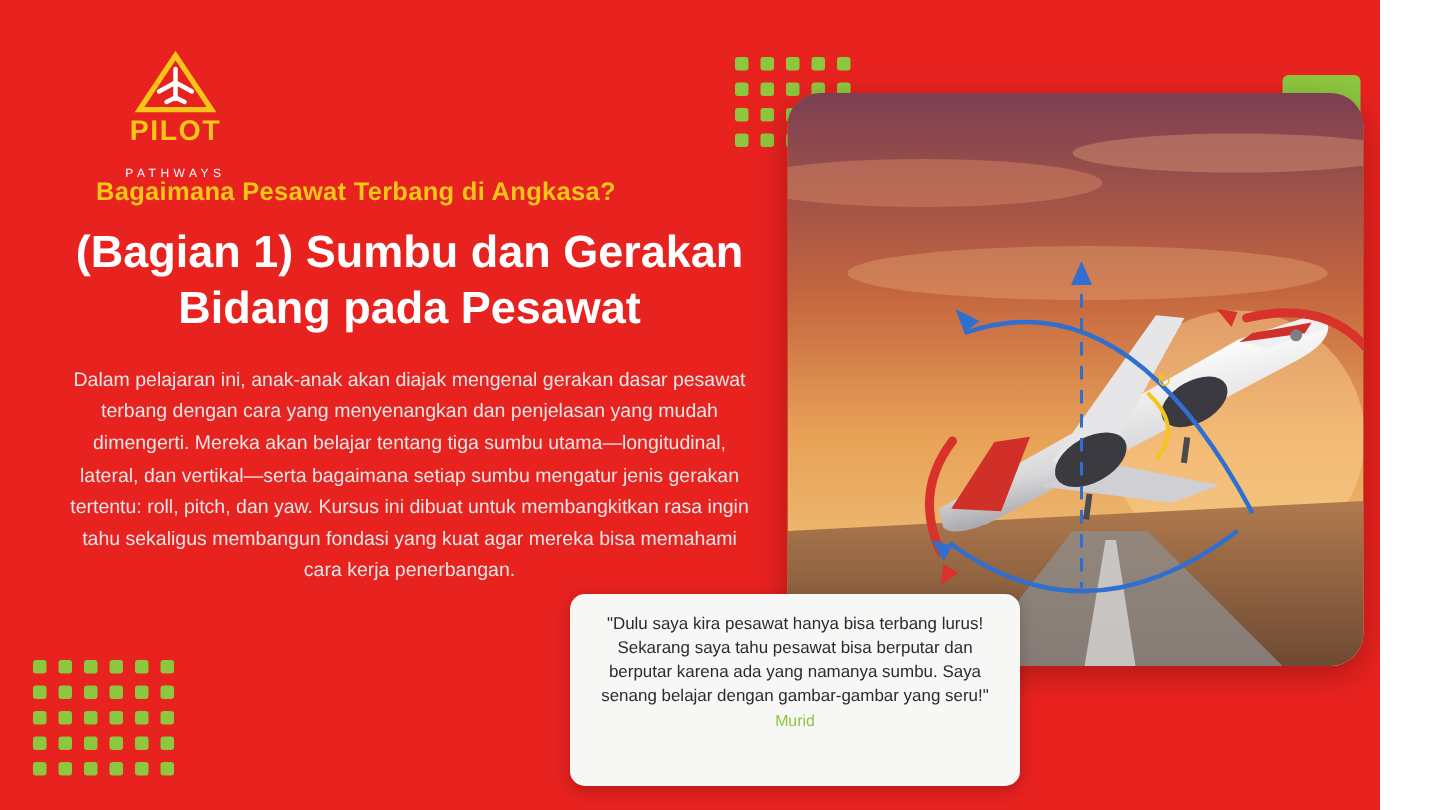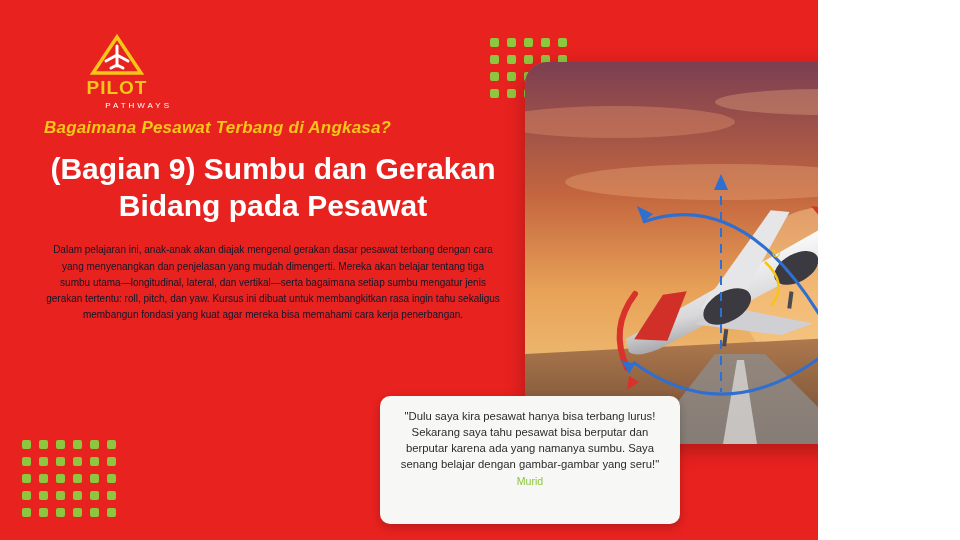--- a/index.html
+++ b/index.html
@@ -3,21 +3,21 @@
 <meta charset="utf-8">
 <style>
   * { box-sizing: border-box; margin: 0; padding: 0; }
   html, body {
     width: 960px; height: 540px;
     overflow: hidden;
     font-family: "Liberation Sans", sans-serif;
   }
   .slide {
     position: relative;
-    width: 818px; height: 540px;
+    width: 920px; height: 540px;
     background: #e8221f;
     overflow: hidden;
   }
 
   
   .dot-grid { position: absolute; display: grid; gap: 8px; }
   .dot-grid .dot { width: 9px; height: 9px; border-radius: 2px; background: #8dc63f; }
   .dots-top { top: 38px; left: 490px; grid-template-columns: repeat(5, 9px); }
   .dots-bottom { top: 440px; left: 22px; grid-template-columns: repeat(6, 9px); }
 
@@ -31,38 +31,38 @@
     position: absolute; top: 34px; left: 62px;
     width: 110px; text-align: center;
   }
   .logo-mark { position: relative; height: 42px; }
   .logo-mark svg { display: block; margin: 0 auto; }
   .logo-word {
     color: #f5c518; font-weight: bold; font-size: 19px;
     letter-spacing: 1px; line-height: 1.1; margin-top: 2px;
   }
   .logo-sub {
-    color: #ffffff; font-size: 8px; letter-spacing: 3px; margin-top: 2px; text-align: right;
+    color: #ffffff; font-size: 8px; letter-spacing: 3px; margin-top: 12px;
   }
 
   
   .left-col {
     position: absolute; top: 118px; left: 28px; width: 490px;
   }
   .eyebrow {
     color: #f5c518; font-weight: bold; font-size: 17px;
-    letter-spacing: 0.2px; margin-left: 16px; font-style: italic;
+    letter-spacing: 0.2px; margin-left: 36px;
   }
   .headline {
     color: #ffffff; font-weight: bold; font-size: 30px;
     line-height: 1.24; text-align: center; margin-top: 12px;
     padding: 0 10px;
   }
   .body-text {
-    color: #0f172a; font-size: 10px; line-height: 1.62;
+    color: #e5e5e5; font-size: 13px; line-height: 1.62;
     text-align: center; margin-top: 18px; padding: 0 18px;
   }
 
   
   .photo {
     position: absolute; top: 62px; left: 525px;
     width: 384px; height: 382px;
     border-radius: 22px; overflow: hidden;
     box-shadow: 0 6px 20px rgba(0,0,0,0.25);
     background: #c96a3a;
@@ -157,21 +157,21 @@
       <span class="dot"></span>
       <span class="dot"></span>
       <span class="dot"></span>
       <span class="dot"></span>
   </div>
 
   <div class="green-square"></div>
 
   <div class="left-col">
     <div class="eyebrow">Bagaimana Pesawat Terbang di Angkasa?</div>
-    <div class="headline">(Bagian 9) Sumbu dan Gerakan Bidang pada Pesawat</div>
+    <div class="headline">(Bagian 1) Sumbu dan Gerakan Bidang pada Pesawat</div>
     <div class="body-text">Dalam pelajaran ini, anak-anak akan diajak mengenal gerakan dasar pesawat terbang dengan cara yang menyenangkan dan penjelasan yang mudah dimengerti. Mereka akan belajar tentang tiga sumbu utama—longitudinal, lateral, dan vertikal—serta bagaimana setiap sumbu mengatur jenis gerakan tertentu: roll, pitch, dan yaw. Kursus ini dibuat untuk membangkitkan rasa ingin tahu sekaligus membangun fondasi yang kuat agar mereka bisa memahami cara kerja penerbangan.</div>
   </div>
 
   <div class="photo">
     <svg viewBox="0 0 384 382" preserveAspectRatio="xMidYMid slice">
       <defs>
         <linearGradient id="sky" x1="0" y1="0" x2="0" y2="1">
           <stop offset="0%" stop-color="#7b3f52"></stop>
           <stop offset="35%" stop-color="#c4663f"></stop>
           <stop offset="60%" stop-color="#e8a257"></stop>

